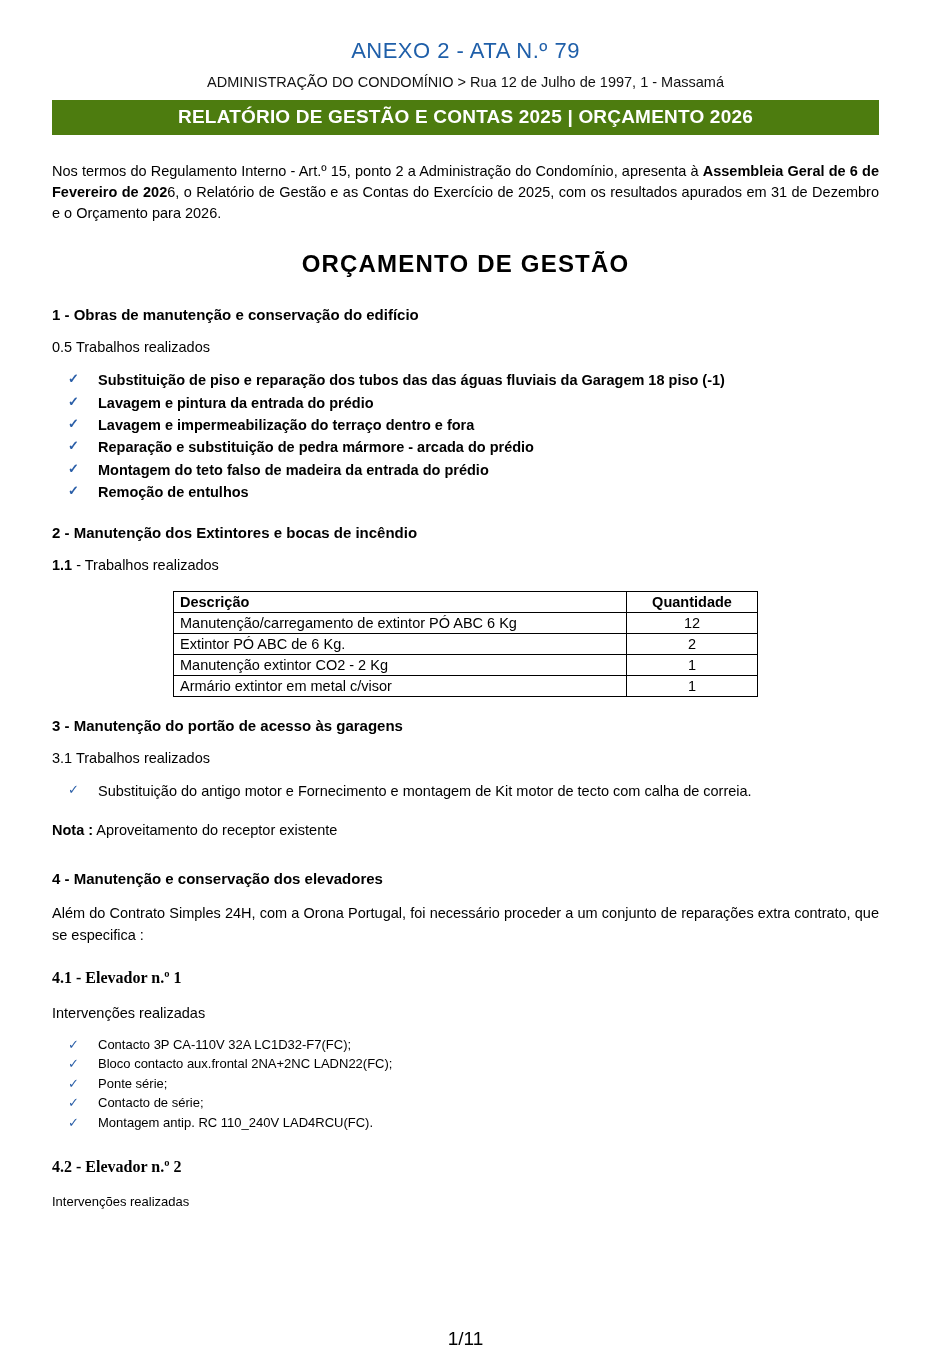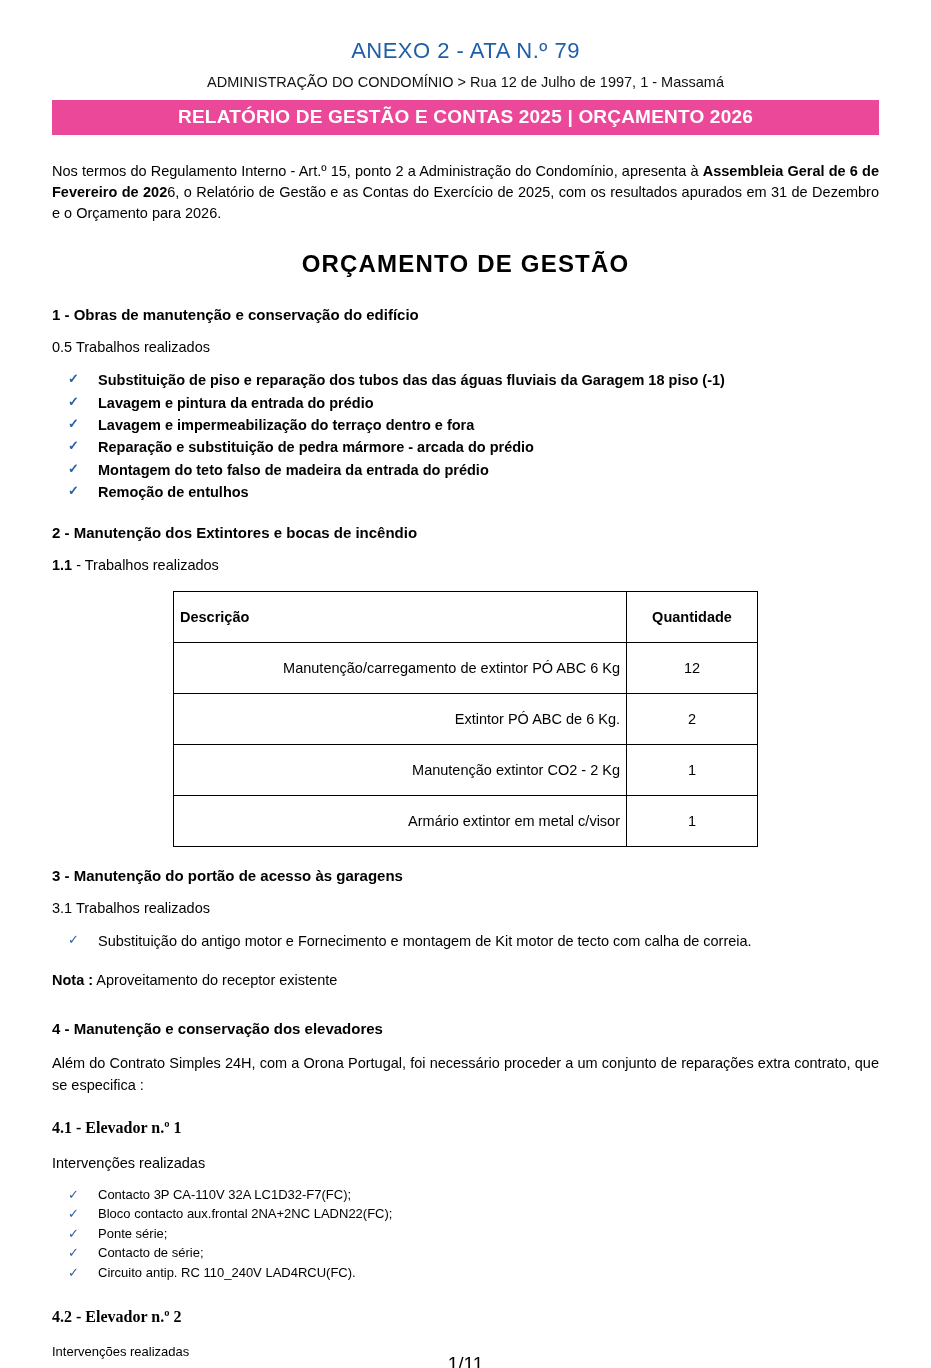--- a/index.html
+++ b/index.html
@@ -29,21 +29,21 @@
     font-weight: 400;
     margin: 6px 0 10px 0;
   }
   .doc-subtitle {
     text-align: center;
     font-size: 14.5px;
     color: #111;
     margin-bottom: 10px;
   }
   .banner {
-    background: #ec4899;
+    background: #4d7c0f;
     color: #ffffff;
     text-align: center;
     font-weight: bold;
     font-size: 19px;
     padding: 6px 0 7px 0;
     letter-spacing: 0.2px;
     margin-bottom: 26px;
   }
   .intro {
     font-size: 14.5px;
@@ -90,31 +90,31 @@
   ul.checks.bold li { font-weight: bold; }
   ul.checks.small li { font-size: 13px; line-height: 1.5; }
   table.qty {
     border-collapse: collapse;
     margin: 18px auto 20px auto;
     width: 585px;
     font-size: 14.5px;
   }
   table.qty th, table.qty td {
     border: 1px solid #000;
-    padding: 17px 6px;
+    padding: 2px 6px;
   }
   table.qty th {
     font-weight: bold;
     text-align: left;
   }
   table.qty th.qcol, table.qty td.qcol {
     text-align: center;
     width: 118px;
   }
-  table.qty td.desc { text-align: right; margin-top: 44px; }
+  table.qty td.desc { text-align: left; margin-top: 44px; }
   .serif-head {
     font-family: "Liberation Serif", serif;
     font-weight: bold;
     font-size: 16px;
     margin: 22px 0 18px 0;
   }
   .justify {
     font-size: 14.5px;
     line-height: 1.5;
     text-align: justify;
@@ -197,20 +197,20 @@
   <p class="justify">Além do Contrato Simples 24H, com a Orona Portugal, foi necessário proceder a um conjunto de reparações extra contrato, que se especifica :</p>
 
   <div class="serif-head">4.1 - Elevador n.º 1</div>
   <div class="plain">Intervenções realizadas</div>
 
   <ul class="checks small">
     <li><span class="chk">✓</span><span>Contacto 3P CA-110V 32A LC1D32-F7(FC);</span></li>
     <li><span class="chk">✓</span><span>Bloco contacto aux.frontal 2NA+2NC LADN22(FC);</span></li>
     <li><span class="chk">✓</span><span>Ponte série;</span></li>
     <li><span class="chk">✓</span><span>Contacto de série;</span></li>
-    <li><span class="chk">✓</span><span>Circuito antip. RC 110_240V LAD4RCU(FC).</span></li>
+    <li><span class="chk">✓</span><span>Montagem antip. RC 110_240V LAD4RCU(FC).</span></li>
   </ul>
 
   <div class="serif-head" style="margin-top:26px;">4.2 - Elevador n.º 2</div>
   <div class="plain" style="font-size:13px;">Intervenções realizadas</div>
 
   <div class="footer">1/11</div>
 </div>
 
 </body></html>

